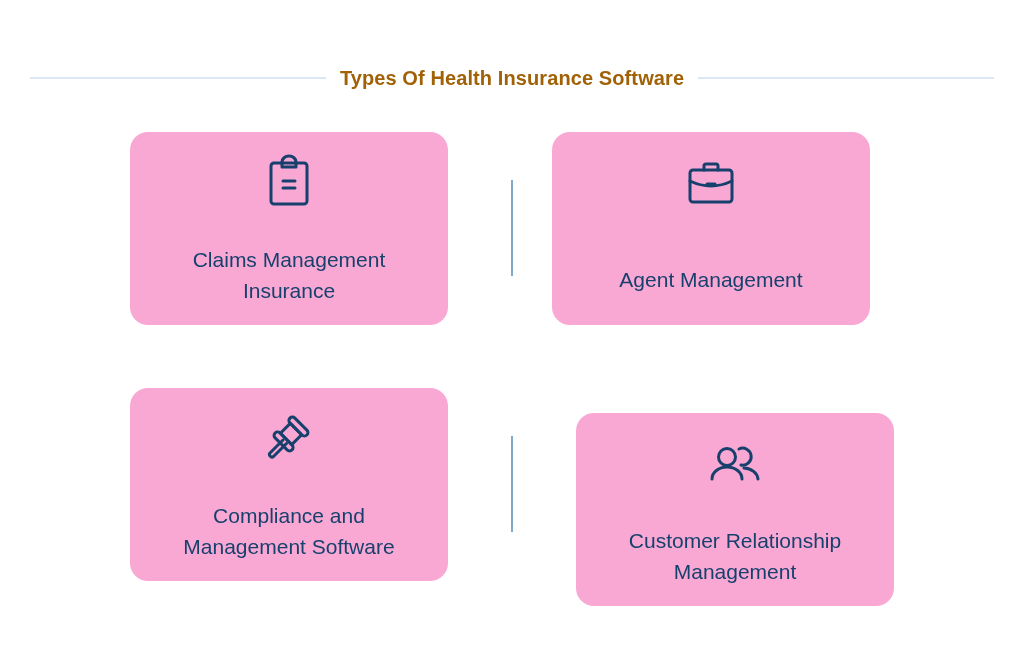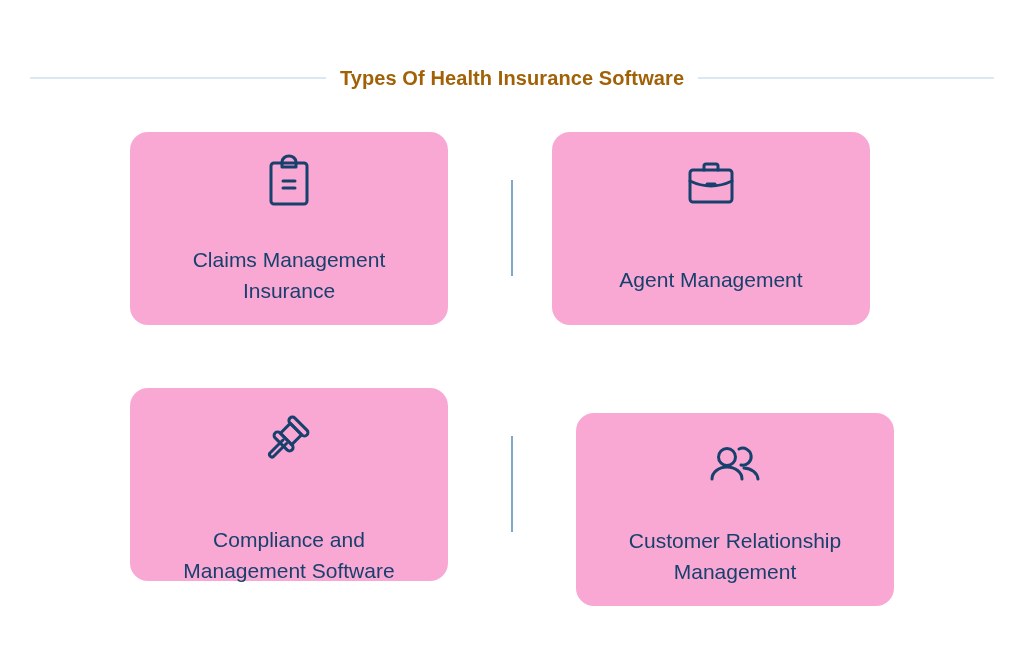--- a/index.html
+++ b/index.html
@@ -95,21 +95,21 @@
         <path d="M21 16 v-4 a2 2 0 0 1 2 -2 h10 a2 2 0 0 1 2 2 v4"></path>
         <path d="M7 27 q21 10 42 0"></path>
         <line x1="24" y1="30" x2="32" y2="30"></line>
       </svg>
     </div>
     <div class="label">
       <div>Agent Management</div>
     </div>
   </div>
 
-  <div class="card" style="left:130px; top:388px;gap:24px;">
+  <div class="card" style="left:130px; top:388px;">
     <div class="icon">
       <svg viewBox="0 0 56 56" fill="none" stroke="#17406d" stroke-width="3" stroke-linecap="round" stroke-linejoin="round">
         <g transform="rotate(45 30 24)">
           <rect x="18" y="10" width="24" height="7" rx="3.5"></rect>
           <rect x="18" y="31" width="24" height="7" rx="3.5"></rect>
           <rect x="22" y="17" width="16" height="14"></rect>
         </g>
         <path d="M22 30 l-13 13 a2.5 2.5 0 0 0 3.5 3.5 l13 -13"></path>
       </svg>
     </div>

